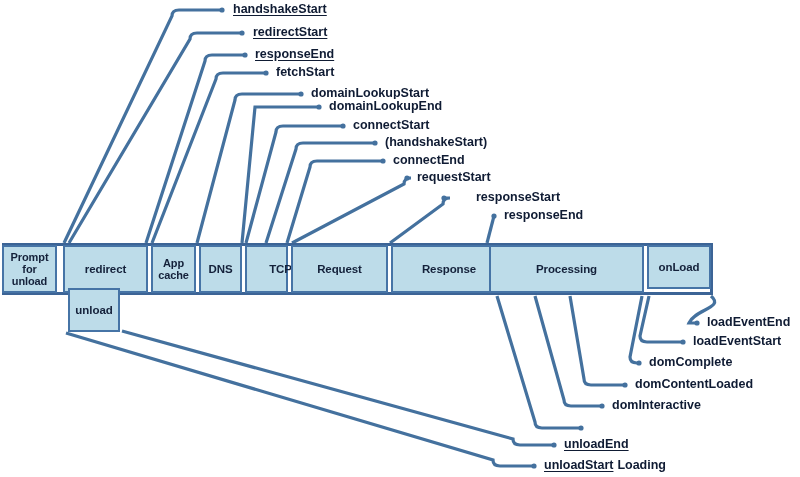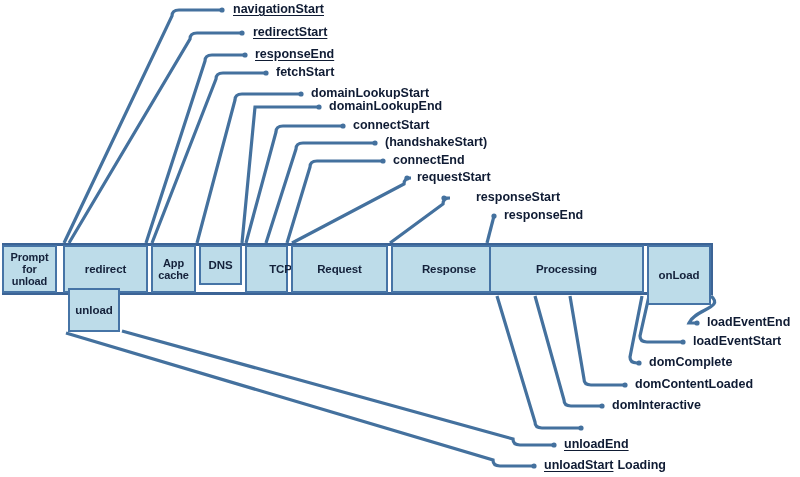--- a/index.html
+++ b/index.html
@@ -90,21 +90,21 @@
         <span>
           <span style="display:block">redirect</span>
         </span>
       </div>
       <div class="phase small" style="left: 151px; top: 245px; width: 45px; height: 48px;">
         <span>
           <span style="display:block">App</span>
           <span style="display:block">cache</span>
         </span>
       </div>
-      <div class="phase" style="left: 199px; top: 245px; width: 43px; height: 40px;">
+      <div class="phase" style="left: 199px; top: 245px; width: 43px; height: 48px;">
         <span>
           <span style="display:block">DNS</span>
         </span>
       </div>
       <div class="phase" style="left: 245px; top: 245px; width: 43px; height: 48px; padding-left: 28px;">
         <span>
           <span style="display:block">TCP</span>
         </span>
       </div>
       <div class="phase" style="left: 291px; top: 245px; width: 97px; height: 48px;">
@@ -115,33 +115,33 @@
       <div class="phase" style="left: 391px; top: 245px; width: 116px; height: 48px;">
         <span>
           <span style="display:block">Response</span>
         </span>
       </div>
       <div class="phase" style="left: 489px; top: 245px; width: 155px; height: 48px;">
         <span>
           <span style="display:block">Processing</span>
         </span>
       </div>
-      <div class="phase" style="left: 647px; top: 245px; width: 64px; height: 60px;">
+      <div class="phase" style="left: 647px; top: 245px; width: 64px; height: 44px;">
         <span>
           <span style="display:block">onLoad</span>
         </span>
       </div>
     </div>
 
   <div id="phase-unload">
     <span>unload</span>
   </div>
 
   <div id="label-layer">
-      <div class="evt u" style="left: 229px; top: 2px;">navigationStart</div>
+      <div class="evt u" style="left: 229px; top: 2px;">handshakeStart</div>
       <div class="evt u" style="left: 249px; top: 25px;">redirectStart</div>
       <div class="evt u" style="left: 251px; top: 47px;">responseEnd</div>
       <div class="evt" style="left: 272px; top: 65px;">fetchStart</div>
       <div class="evt" style="left: 307px; top: 86px;">domainLookupStart</div>
       <div class="evt" style="left: 325px; top: 99px;">domainLookupEnd</div>
       <div class="evt" style="left: 349px; top: 118px;">connectStart</div>
       <div class="evt" style="left: 381px; top: 135px;">(handshakeStart)</div>
       <div class="evt" style="left: 389px; top: 153px;">connectEnd</div>
       <div class="evt" style="left: 413px; top: 170px;">requestStart</div>
       <div class="evt" style="left: 472px; top: 190px;">responseStart</div>

